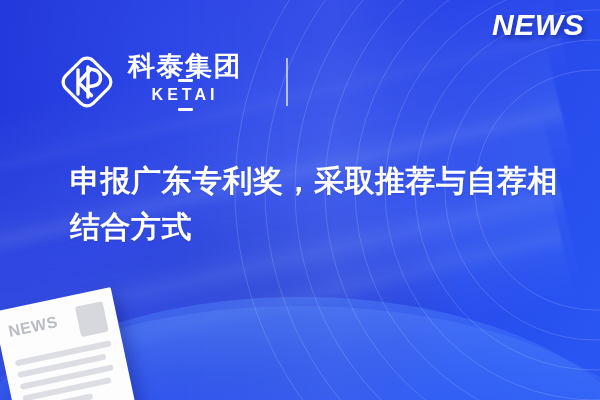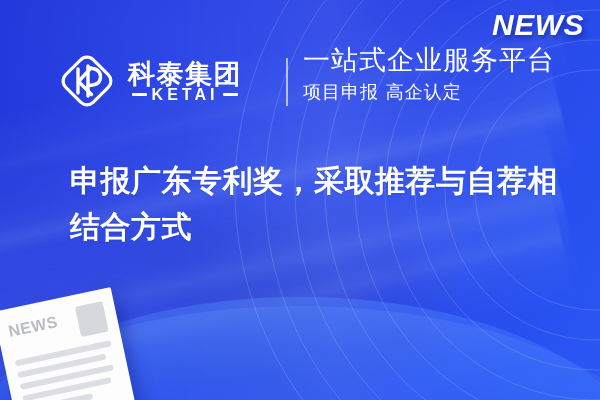--- a/index.html
+++ b/index.html
@@ -147,20 +147,21 @@
     font-weight: 700;
     letter-spacing: 1.5px;
     line-height: 1;
     font-family: "DejaVu Sans", "Liberation Sans", sans-serif;
     white-space: nowrap;
   }
   .logo-en-row {
     display: flex;
     align-items: center;
     gap: 5px;
+    flex-direction: column;
   }
   .logo-rule {
     width: 15px;
     height: 3px;
     background: #ffffff;
     border-radius: 1px;
   }
   .logo-en {
     color: #ffffff;
     font-size: 16px;
@@ -323,24 +324,20 @@
         <span class="logo-en-row">
           <span class="logo-rule"></span>
           <span class="logo-en">KETAI</span>
           <span class="logo-rule"></span>
         </span>
       </span>
     </div>
 
     <div class="divider"></div>
 
-    <div class="tagline-block">
-      <div class="tagline-main">一站式企业服务平台</div>
-      <div class="tagline-sub">项目申报 高企认定</div>
-    </div>
 
     <div class="news-badge">NEWS</div>
   </div>
 
   <div class="headline">申报广东专利奖，采取推荐与自荐相结合方式</div>
 
   <div class="newspaper">
     <div class="np-top">
       <div class="np-title">NEWS</div>
       <div class="np-thumb"></div>

